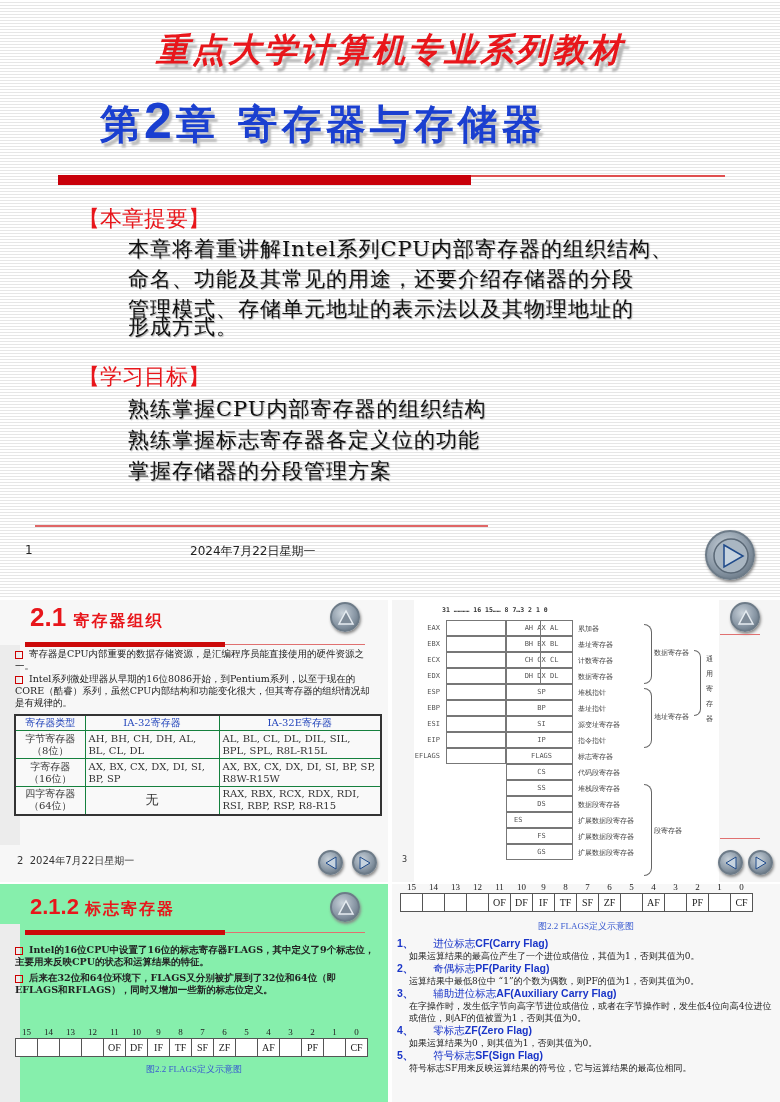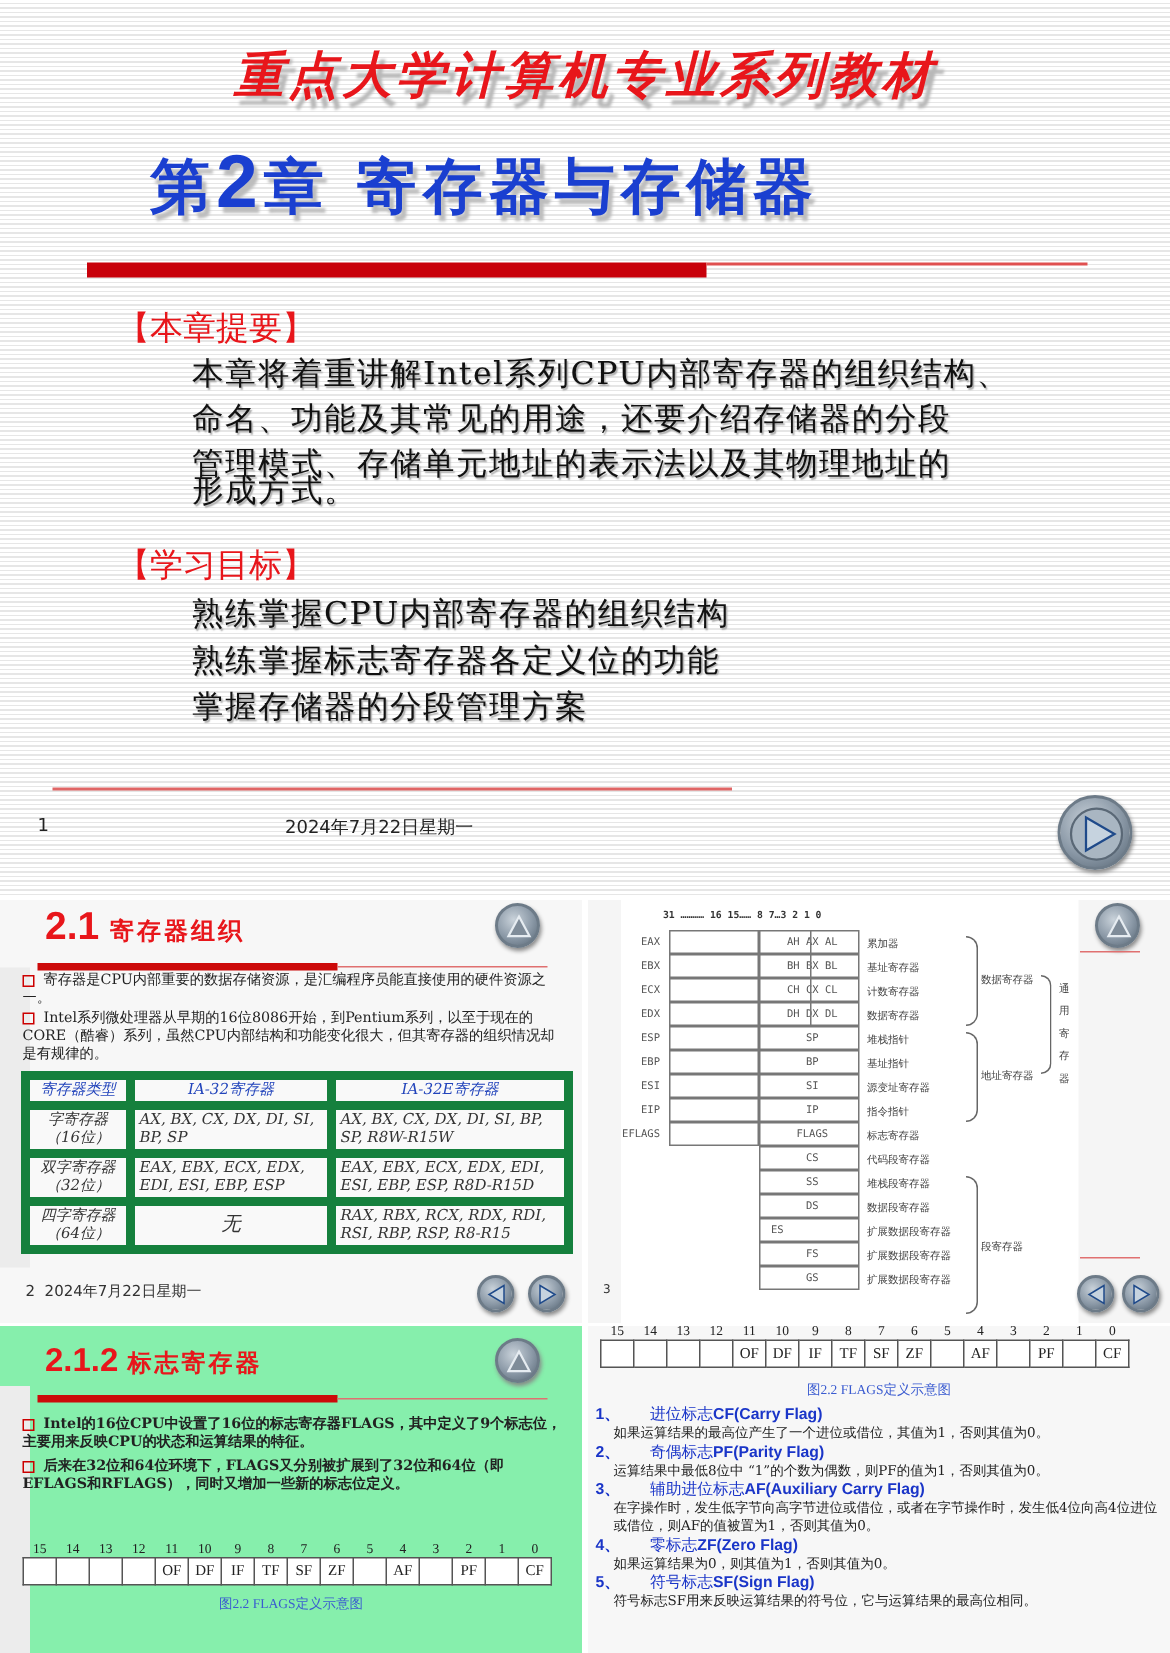--- a/index.html
+++ b/index.html
@@ -23,21 +23,21 @@
 
   
   #slide2 { left: 0; top: 600px; width: 388px; height: 282px; background: #f7f7f7; }
   #s2-title { left: 30px; top: 2px; color: #e8161b; font-weight: bold; font-size: 26px; font-family: "Liberation Sans", sans-serif; }
   #s2-title .cn { font-family: "DejaVu Serif", serif; font-size: 16px; letter-spacing: 2px; }
   #s2-bar { left: 25px; top: 42px; width: 200px; height: 5px; background: #cc0a0a; }
   #s2-bar-thin { left: 225px; top: 44px; width: 140px; height: 1px; background: #e07070; }
   .bullet-box { display: inline-block; width: 8px; height: 8px; border: 1.5px solid #c00; margin-right: 6px; vertical-align: middle; }
   .s-bul { font-size: 9.5px; line-height: 12px; color: #222; font-family: "DejaVu Serif", serif; }
   table.reg { border-collapse: collapse; font-family: "DejaVu Serif", serif; }
-  table.reg td, table.reg th { border: 6px solid #15803d; font-size: 10px; color: #333; padding: 1px 3px; line-height: 12px; font-weight: normal; font-style: italic; }
+  table.reg td, table.reg th { border: 1px solid #15803d; font-size: 10px; color: #333; padding: 1px 3px; line-height: 12px; font-weight: normal; }
   table.reg th { color: #2244bb; }
   table.reg { border: 2px solid #333; background: #f9f9f9; }
   .small-footer { font-size: 10px; color: #333; }
 
   
   #slide3 { left: 392px; top: 600px; width: 388px; height: 282px; background: #f5f5f5; }
   #s3-inner { left: 22px; top: 0; width: 305px; height: 282px; background: #fff; }
   .rlabel { font-size: 7px; color: #555; font-family: "DejaVu Sans Mono", monospace; text-align: right; width: 40px; }
   .rcell { border: 1px solid #777; background: #fff; }
   .rtext { font-size: 7px; color: #555; font-family: "DejaVu Sans Mono", monospace; }
@@ -115,28 +115,28 @@
   </div>
 
   <table class="reg abs" style="left:14px;top:114px;width:368px;">
     <tbody>
         <tr>
       <th style="width:70px;">寄存器类型</th>
       <th style="width:134px;">IA-32寄存器</th>
       <th>IA-32E寄存器</th>
     </tr>
     <tr style="height:28px;">
+      <td style="text-align:center;">字节寄存器（8位）</td>
+      <td>AH, BH, CH, DH, AL, BL, CL, DL</td>
+      <td>AL, BL, CL, DL, DIL, SIL, BPL, SPL, R8L-R15L</td>
+    </tr>
+    <tr style="height:28px;">
       <td style="text-align:center;">字寄存器（16位）</td>
       <td>AX, BX, CX, DX, DI, SI, BP, SP</td>
       <td>AX, BX, CX, DX, DI, SI, BP, SP, R8W-R15W</td>
-    </tr>
-    <tr style="height:28px;">
-      <td style="text-align:center;">双字寄存器（32位）</td>
-      <td>EAX, EBX, ECX, EDX, EDI, ESI, EBP, ESP</td>
-      <td>EAX, EBX, ECX, EDX, EDI, ESI, EBP, ESP, R8D-R15D</td>
     </tr>
     <tr style="height:28px;">
       <td style="text-align:center;">四字寄存器（64位）</td>
       <td style="text-align:center;font-size:13px;">无</td>
       <td>RAX, RBX, RCX, RDX, RDI, RSI, RBP, RSP, R8-R15</td>
     </tr>
   </tbody>
     </table>
   <div class="abs small-footer" style="left:17px;top:254px;">
     <span>2</span>&nbsp;&nbsp;<span>2024年7月22日星期一</span>

